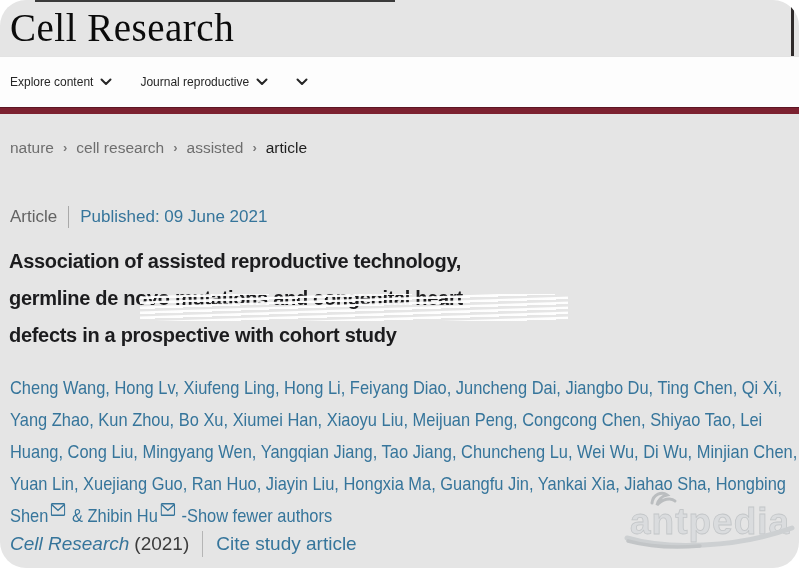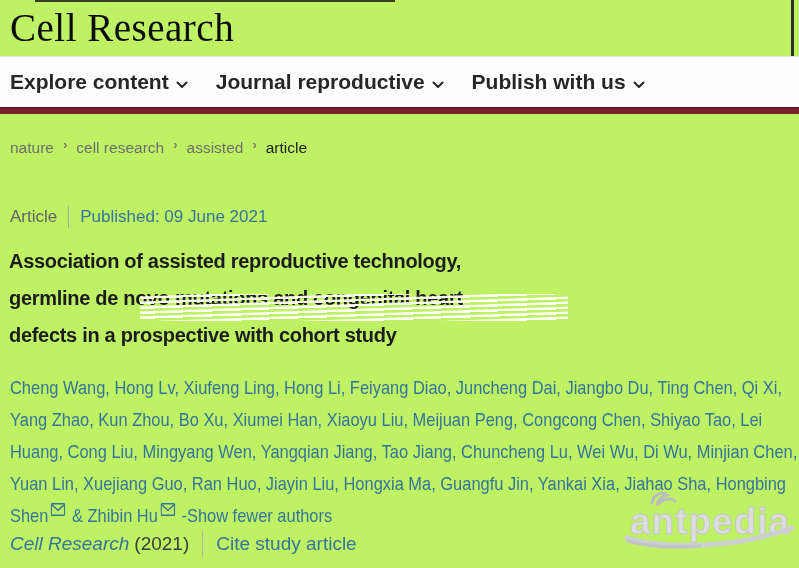--- a/index.html
+++ b/index.html
@@ -1,42 +1,43 @@
 <!DOCTYPE html>
 <html><head>
 <meta charset="utf-8">
 <style>
   * { margin:0; padding:0; box-sizing:border-box; }
   body { background:#ffffff; }
   #page {
     position:relative; width:799px; height:568px;
-    background:#bef264; overflow:hidden;
+    background:#e5e5e5; overflow:hidden;
     font-family:"Liberation Sans", sans-serif;
+    border-radius:26px;
   }
   .abs { position:absolute; }
 
   
   .logo {
     left:10px; top:5px;
     font-family:"Liberation Serif", serif;
     font-size:39px; color:#0b0b0b; letter-spacing:0.5px;
     cursor:pointer;
   }
   .artifact-topline { left:35px; top:0; width:360px; height:2px; background:#1d1d1d; opacity:.85; }
   .artifact-rightline { left:791px; top:0; width:3px; height:107px; background:#2f2b2b; }
   .header-hairline { left:0; top:56px; width:799px; height:1px; background:#e3e3e3; }
 
   
   .nav { left:0; top:57px; width:799px; height:50px; display:flex; align-items:center; padding-left:10px; gap:28px; background:#fdfdfd; }
-  .nav-item { display:flex; align-items:center; gap:7px; font-size:21px; font-weight:700; color:#262626; cursor:pointer; }
+  .nav-item { display:flex; align-items:center; gap:7px; font-size:12px; font-weight:400; color:#262626; cursor:pointer; }
   .nav-item svg { margin-top:2px; }
   .maroon-bar { left:0; top:107px; width:799px; height:7px; background:#7c2130; border-top:1px solid #5c1624; }
 
   
-  .breadcrumb { left:10px; top:139px; display:flex; align-items:flex-start; gap:9px; font-size:15.5px; color:#6e6e6e; }
+  .breadcrumb { left:10px; top:139px; display:flex; align-items:flex-end; gap:9px; font-size:15.5px; color:#6e6e6e; }
   .crumb { cursor:pointer; }
   .crumb-current { color:#1f1f1f; }
   .crumb-sep { color:#7a7a7a; font-size:13px; transform:translateY(-2px); font-weight:700; }
 
   
   .meta { left:10px; top:206px; display:flex; align-items:center; font-size:17px; }
   .meta-type { color:#636363; }
   .meta-divider { width:1px; height:22px; background:#a9a9a9; margin:0 11px; }
   .meta-published { color:#36759b; }
 
@@ -94,21 +95,20 @@
     </div>
     <div class="nav-item">
       <span>Journal reproductive</span>
       <span>
         <svg width="12" height="8" viewBox="0 0 12 8">
             <path d="M1.5 1.5 L6 6 L10.5 1.5" fill="none" stroke="#262626" stroke-width="2" stroke-linecap="round" stroke-linejoin="round"></path>
           </svg>
       </span>
     </div>
     <div class="nav-item">
-      <span>Publish with us</span>
       <span>
         <svg width="12" height="8" viewBox="0 0 12 8">
             <path d="M1.5 1.5 L6 6 L10.5 1.5" fill="none" stroke="#262626" stroke-width="2" stroke-linecap="round" stroke-linejoin="round"></path>
           </svg>
       </span>
     </div>
   </div>
   <div class="abs maroon-bar"></div>
 
   <div class="abs breadcrumb">

